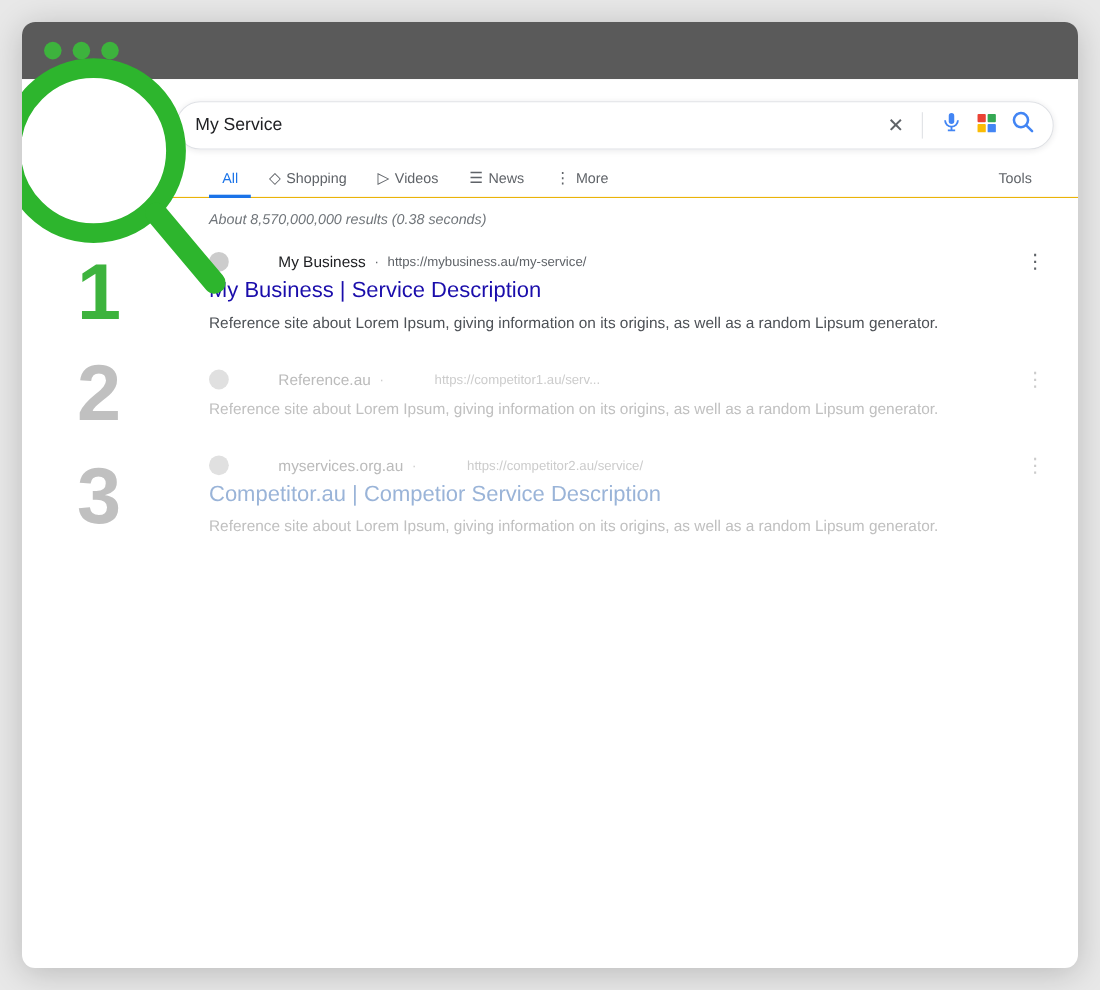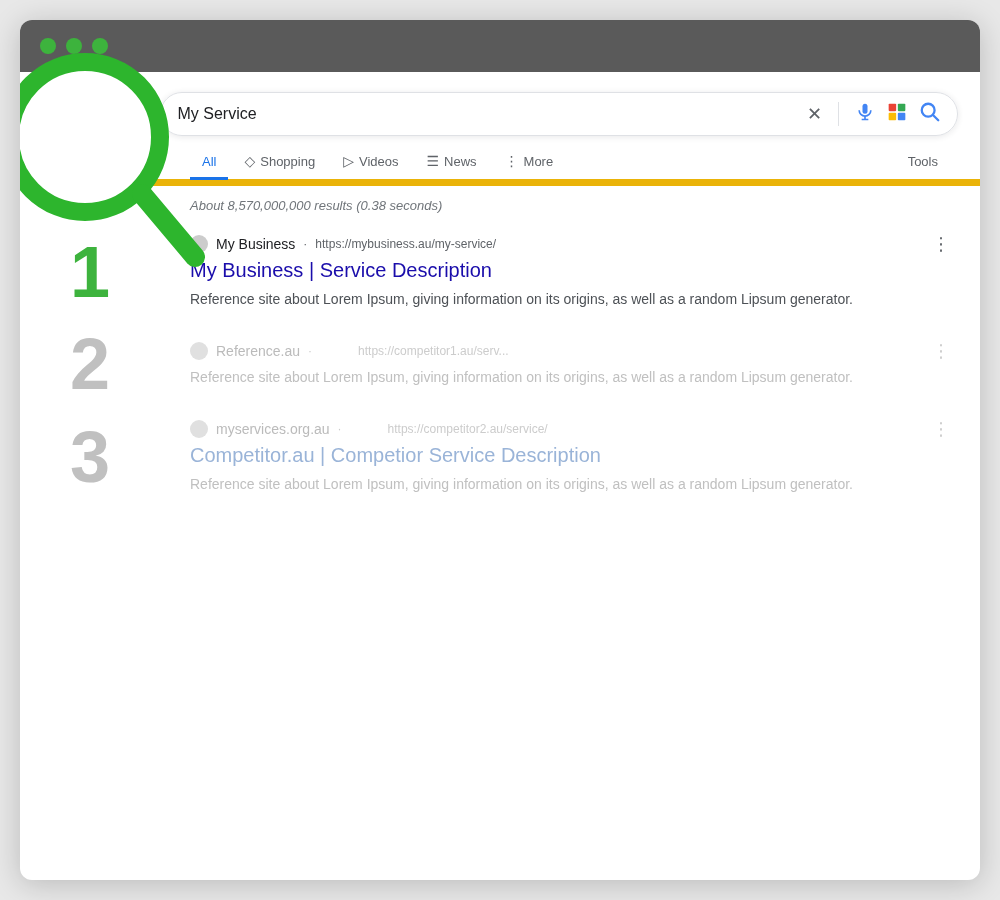--- a/index.html
+++ b/index.html
@@ -112,21 +112,21 @@
     .search-icon-btn {
       color: #4285F4;
       font-size: 20px;
     }
 
     
     .nav-tabs {
       display: flex;
       align-items: center;
       padding: 8px 30px 0 170px;
-      border-bottom: 7px solid #eab308;
+      border-bottom: 1px solid #eab308;
       gap: 4px;
     }
 
     .nav-tab {
       display: flex;
       align-items: center;
       gap: 5px;
       padding: 8px 12px;
       font-size: 13px;
       color: #5f6368;
@@ -198,20 +198,21 @@
       width: 18px;
       height: 18px;
       border-radius: 50%;
       background: #ccc;
       flex-shrink: 0;
     }
 
     .result-site-name {
       font-size: 14px;
       color: #202124;
+      margin-left: 37px;
     }
 
     .result-site-name.faded {
       color: #bbb;
     }
 
     .result-url {
       font-size: 12px;
       color: #5f6368;
     }

